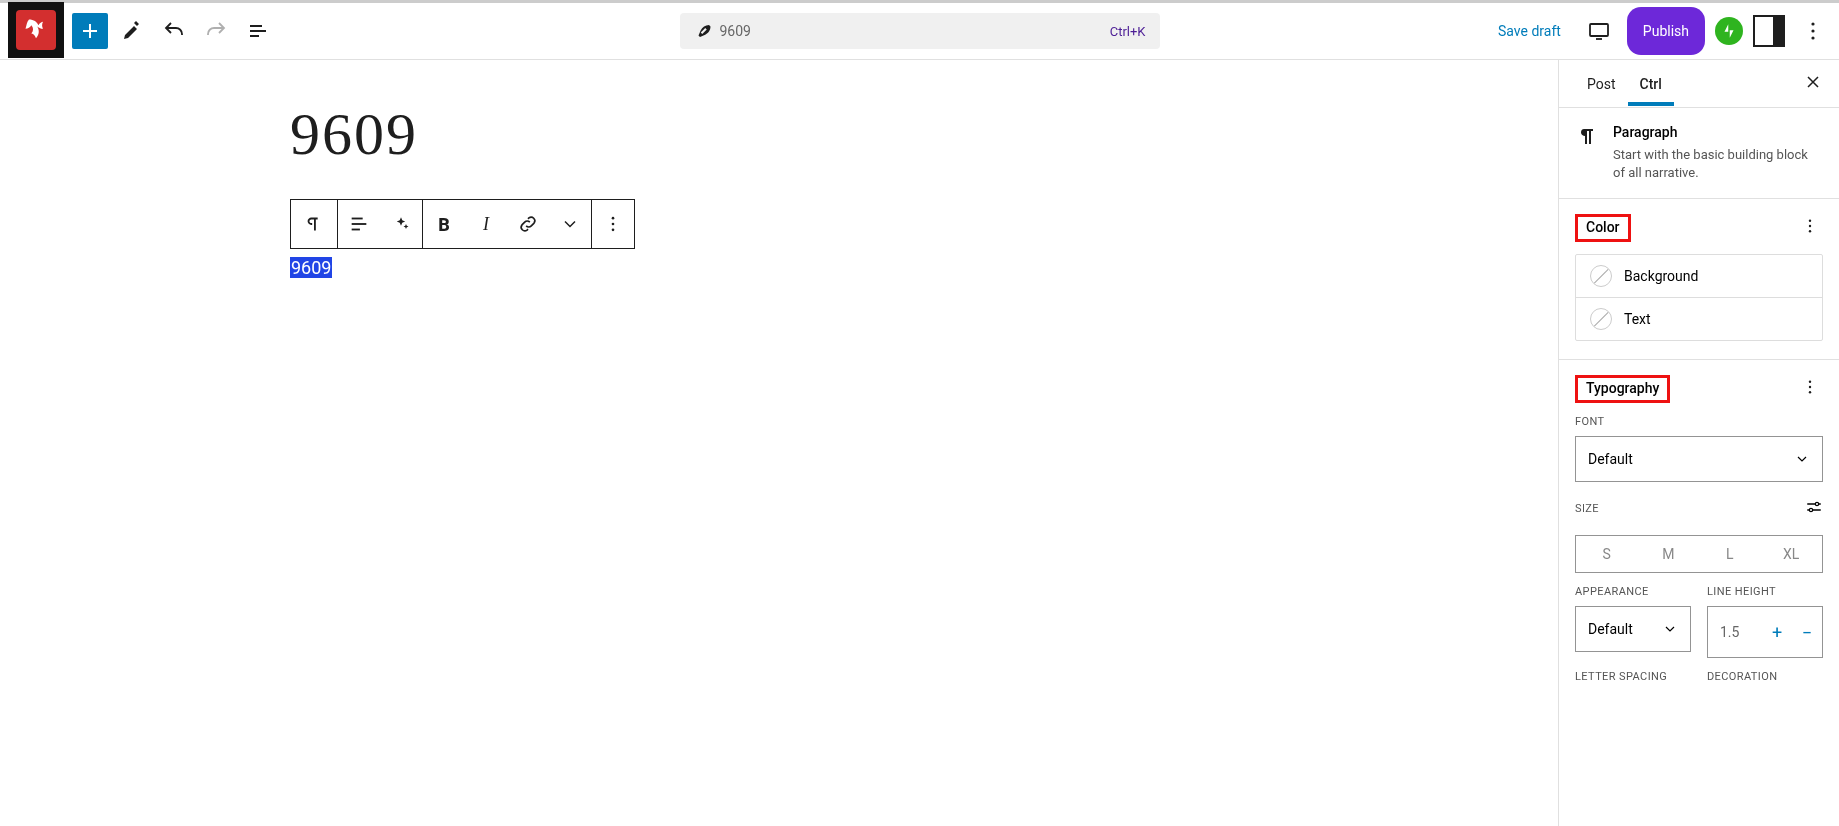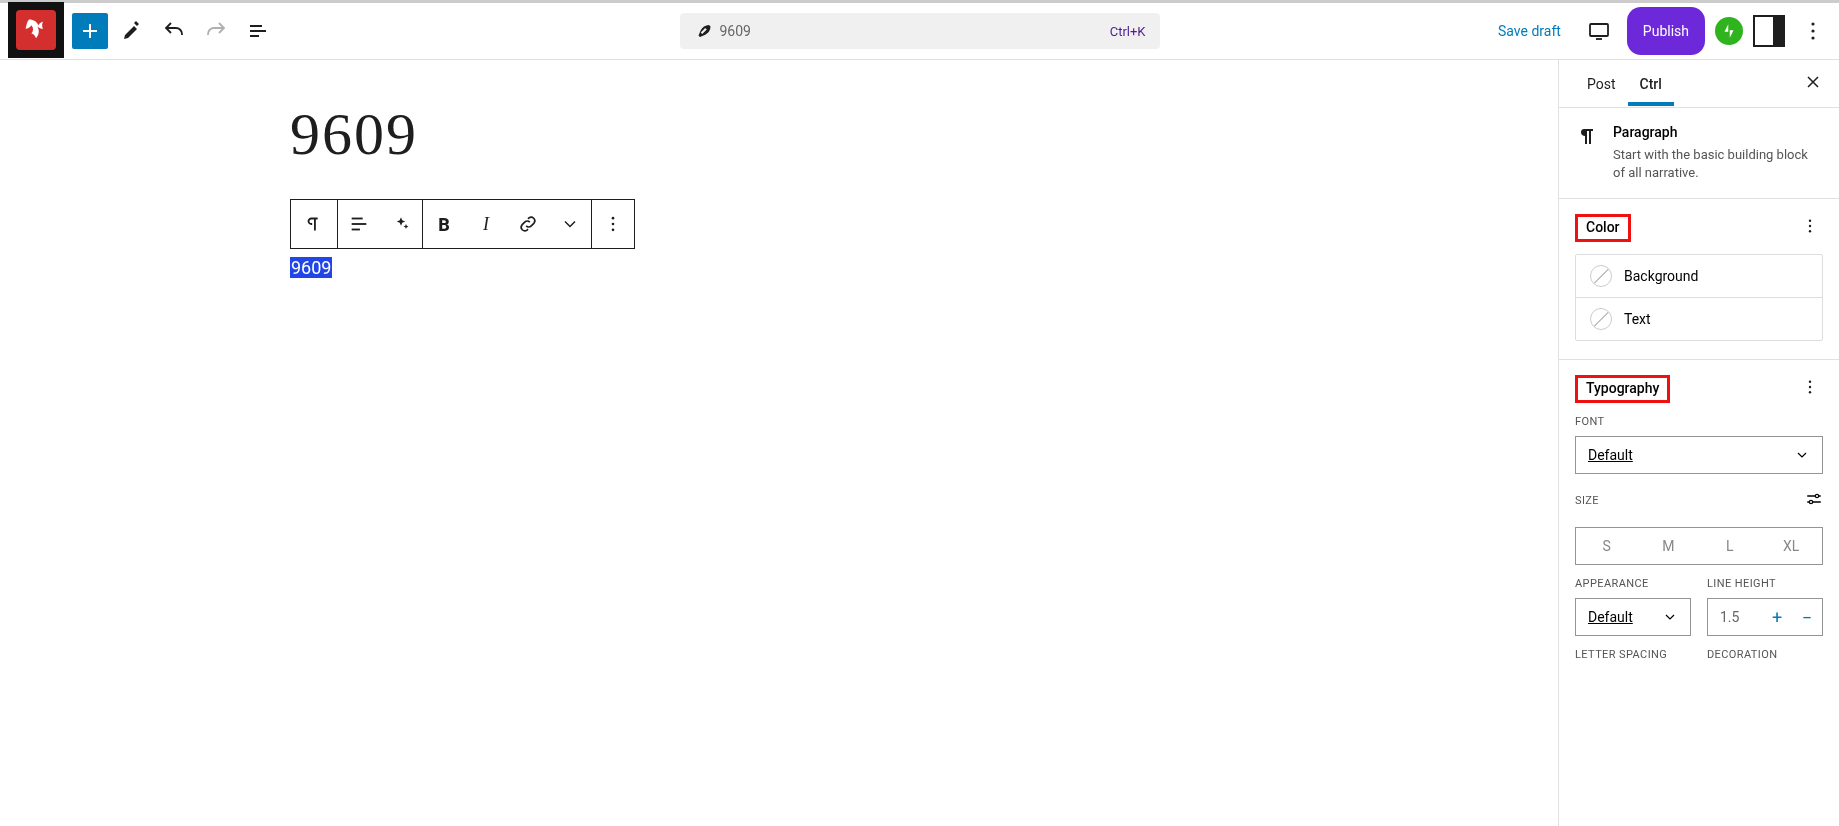--- a/index.html
+++ b/index.html
@@ -42,27 +42,27 @@
 .panel-head { display: flex; align-items: center; justify-content: space-between; margin-bottom: 12px;}
 .panel-title { font-size: 14px; font-weight: 500; }
 .boxed { border: 3px solid #e11; padding: 2px 8px 4px; display: inline-block; }
 .dots-v { cursor: pointer; color: #1e1e1e; padding: 4px;}
 .color-rows { border: 1px solid #ddd; border-radius: 2px; }
 .color-row { display: flex; align-items: center; gap: 12px; padding: 10px 14px; cursor: pointer; font-size: 14px;}
 .color-row + .color-row { border-top: 1px solid #ddd; }
 .swatch { width: 22px; height: 22px; border-radius: 50%; border: 1px solid #ccc; position: relative; overflow: hidden; background: #fff;}
 .swatch::after { content: ""; position: absolute; width: 140%; height: 1px; background: #aaa; top: 50%; left: -20%; transform: rotate(-45deg);}
 .label-sm { font-size: 11px; color: #555; letter-spacing: 0.4px; text-transform: uppercase; margin-bottom: 8px;}
-.select-box { border: 1px solid #949494; height: 38px; display: flex; align-items: center; justify-content: space-between; padding: 0 12px; font-size: 14px; cursor: pointer; background: #fff; text-decoration: underline;}
+.select-box { border: 1px solid #949494; height: 46px; display: flex; align-items: center; justify-content: space-between; padding: 0 12px; font-size: 14px; cursor: pointer; background: #fff;}
 .size-row { display: flex; align-items: center; justify-content: space-between; margin-top: 16px; margin-bottom: 16px;}
 .size-btns { border: 1px solid #949494; display: flex; height: 38px; }
 .size-btn { flex: 1; display: flex; align-items: center; justify-content: center; font-size: 14px; color: #888; cursor: pointer;}
 .two-col { display: flex; gap: 16px; margin-top: 12px;}
 .col { flex: 1; }
-.spinner { border: 1px solid #949494; height: 38px; display: flex; align-items: center; }
+.spinner { border: 1px solid #949494; height: 52px; display: flex; align-items: center; }
 .spinner .val { flex: 1; padding: 0 12px; font-size: 14px; color: #666;}
 .spinner .pm { width: 30px; display: flex; align-items: center; justify-content: center; color: #007cba; font-size: 18px; cursor: pointer;}
 </style>
 </head>
 <body>
 
 <div class="topbar">
   <div class="logo">
     <div class="logo-inner">
       <svg viewBox="0 0 24 24" width="28" height="28" fill="#fff">

